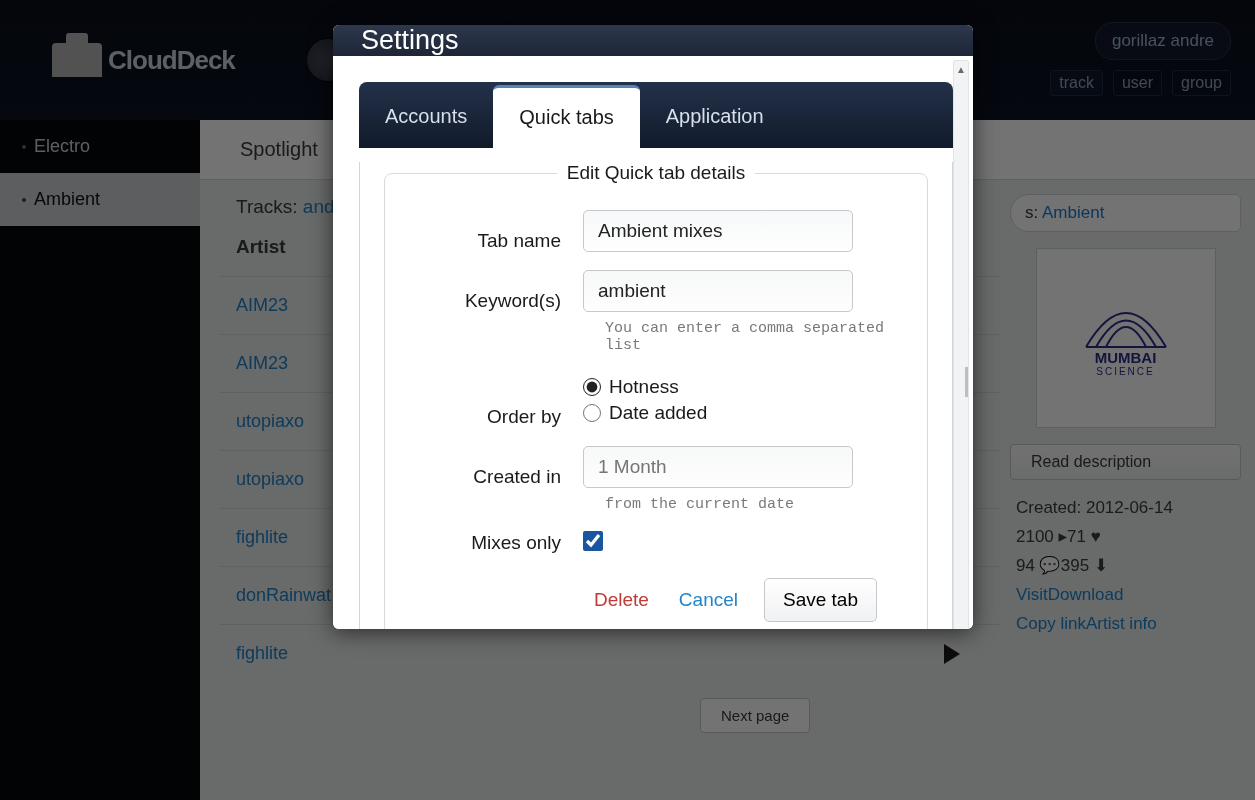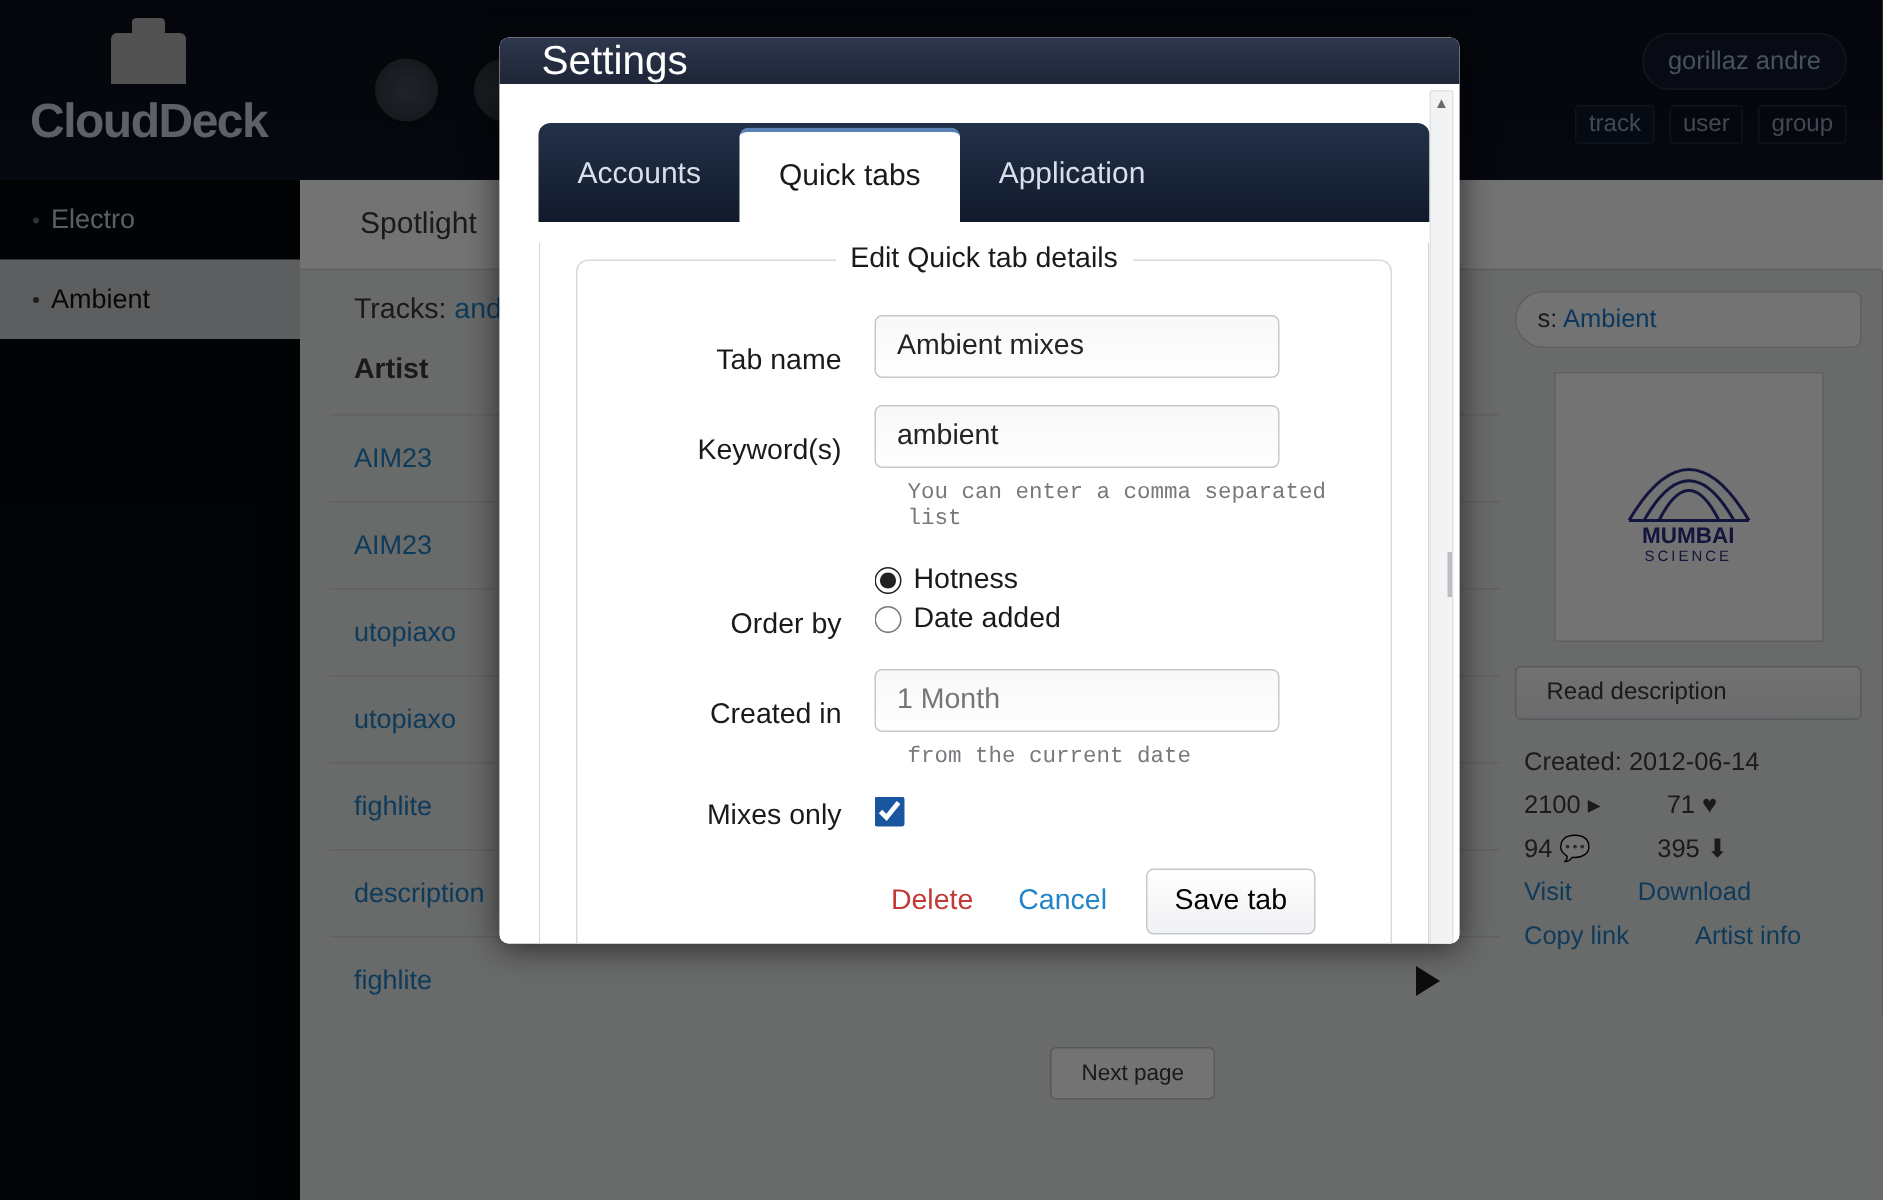--- a/index.html
+++ b/index.html
@@ -4,21 +4,21 @@
 <style>
   * { box-sizing: border-box; margin: 0; padding: 0; }
   html, body { width: 1255px; height: 800px; overflow: hidden; font-family: "Helvetica Neue", Arial, sans-serif; font-size: 15px; }
   body { background: #0a0f1a; position: relative; }
 
   
   .app { position: absolute; inset: 0; }
   .dimmer { position: absolute; inset: 0; background: rgba(0,0,0,0.55); z-index: 10; }
 
   .topbar { height: 120px; background: linear-gradient(#0b0f1a,#0c1220); display: flex; align-items: center; padding: 0 20px; }
-  .logo { color: #cfd6df; font-weight: 800; font-size: 32px; letter-spacing: -1px; display: flex; flex-direction: column; align-items: center; gap: 6px; }
+  .logo { color: #cfd6df; font-weight: 800; font-size: 26px; letter-spacing: -1px; display: flex; flex-direction: row; align-items: center; gap: 6px; margin-left: 32px; }
   .logo-icon { width: 50px; height: 34px; background: #b7b7b7; border-radius: 4px 4px 0 0; position: relative; }
   .logo-icon:before { content:""; position:absolute; top:-10px; left:14px; width:22px; height:12px; background:#b7b7b7; border-radius:3px; }
 
   .playctrls { margin-left: 70px; display:flex; gap:20px; align-items:center; }
   .pc-btn { width:46px; height:46px; border-radius:50%; background:radial-gradient(#4a4f5c,#2a2f3b); border:2px solid #0a0e15; }
 
   .pill { position:absolute; right:24px; top:22px; background:#121a2a; border:1px solid #28324a; color:#9bb5d4; padding:8px 16px; border-radius:18px; font-size:17px; }
   .subnav { position:absolute; right:24px; top:70px; color:#8ea3bb; font-size:16px; display:flex; gap:10px; }
   .subnav span { padding:3px 8px; border:1px solid #1f2a3e; border-radius:3px; }
   .subnav span.active { background:#0f1a2c; }
@@ -38,21 +38,21 @@
   .row { padding:18px 16px; border-top:1px solid #d6d7d9; color:#2284c9; font-size:18px; position:relative; }
   .playtri { position:absolute; right:30px; top:50%; transform:translateY(-50%); width:0; height:0; border:10px solid transparent; border-left:16px solid #1b1b1b; }
   .nextpg { margin:16px 0 0 480px; display:inline-block; padding:8px 20px; background:#fff; border:1px solid #c4c6cb; border-radius:4px; color:#3a3a3a; }
 
   .rightcol { width:255px; padding:14px 14px 0 10px; }
   .crumb { background:#fff; border:1px solid #d0d3d7; border-radius:20px 6px 6px 20px; padding:8px 14px; color:#3a3a3a; font-size:17px; }
   .crumb .hi { color:#1a7bd0; }
   .thumb { width:180px; height:180px; background:#fff; border:1px solid #d0d3d7; margin:16px auto; display:flex; align-items:center; justify-content:center; color:#2b2f88; font-weight:700; flex-direction:column; text-align:center; font-size:15px; }
   .readdesc { display:block; margin:0 auto; padding:8px 20px; background:linear-gradient(#fbfbfb,#eceef0); border:1px solid #c4c6cb; border-radius:4px; color:#3a3a3a; font-size:16px; }
   .meta { margin:14px 6px; color:#3c3c3c; font-size:17px; line-height:1.7; }
-  .meta .row2 { display:flex; gap:44px; }
+  .meta .row2 { display:flex; }
   .meta .lnk { color:#2284c9; }
 
   
   .modal { position:absolute; left:333px; top:25px; width:640px; height:604px; z-index:20; background:#fff; border-radius:6px; box-shadow:0 3px 22px rgba(0,0,0,0.6); overflow:hidden; display:flex; flex-direction:column; }
   .m-head { height:74px; background:linear-gradient(#2e384c,#1d2537); display:flex; align-items:center; padding:0 28px; }
   .m-head h1 { color:#fff; font-size:27px; font-weight:400; }
 
   .m-body { flex:1; background:#fff; padding:26px 20px 0 26px; position:relative; }
   .m-scroll { position:absolute; right:4px; top:4px; bottom:4px; width:16px; background:#f2f3f4; border:1px solid #e2e3e4; border-radius:2px; display:flex; flex-direction:column; align-items:center; justify-content:space-between; font-size:10px; color:#6a6a6a; }
   .m-scroll .arr { padding:3px 0; }
@@ -125,21 +125,21 @@
       <div class="listcol">
         <div style="padding:16px 16px 0; font-size:19px; color:#3a3a3a;">
           <span>Tracks:</span> <span class="hi" style="color:#2284c9">and</span>
         </div>
         <div class="tblhead">Artist</div>
         <div class="row"><span>AIM23</span><div class="playtri"></div></div>
         <div class="row"><span>AIM23</span><div class="playtri"></div></div>
         <div class="row"><span>utopiaxo</span><div class="playtri"></div></div>
         <div class="row"><span>utopiaxo</span><div class="playtri"></div></div>
         <div class="row"><span>fighlite</span><div class="playtri"></div></div>
-        <div class="row"><span>description</span><div class="playtri"></div></div>
+        <div class="row"><span>donRainwat</span><div class="playtri"></div></div>
         <div class="row"><span>fighlite</span><div class="playtri"></div></div>
         <span class="nextpg">Next page</span>
       </div>
 
       <div class="rightcol">
         <div class="crumb">
           <span>s:</span> <span class="hi">Ambient</span>
         </div>
         <div class="thumb">
           <svg width="90" height="50" viewBox="0 0 90 50">

